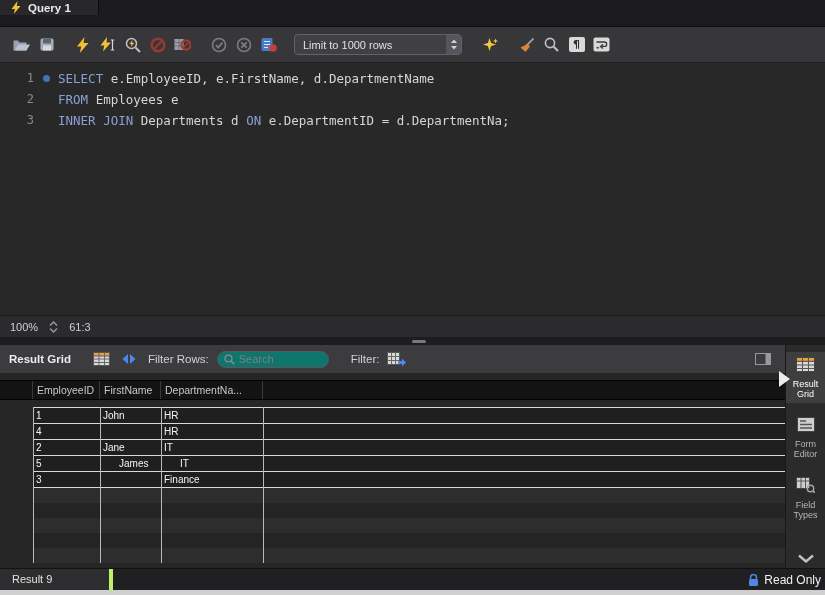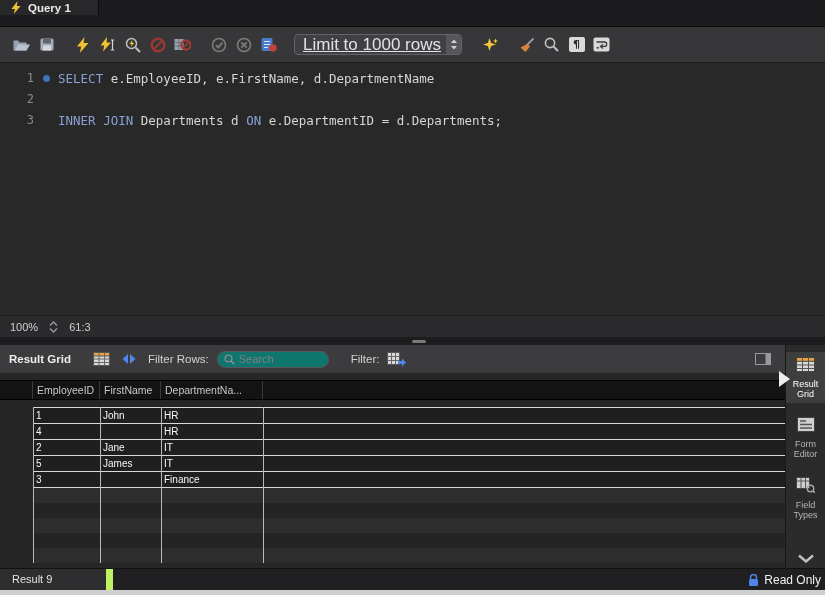--- a/index.html
+++ b/index.html
@@ -11,21 +11,21 @@
   .tabbar { position:absolute; top:0; left:0; right:0; height:27px; background:#1b1b1d; border-bottom:1px solid #0d0d0d; }
   .tab { position:absolute; left:0; top:0; width:99px; height:15px; background:#28282b; border-right:1px solid #0d0d0d; display:flex; align-items:center; gap:7px; padding-left:11px; }
   .tab-label { color:#e8e8e8; font-size:11.5px; font-weight:bold; }
 
   
   .toolbar { position:absolute; top:27px; left:0; right:0; height:36px; background:#37373a; border-bottom:1px solid #1f1f1f; display:flex; align-items:center; padding-left:9px; }
   .tbtn { display:flex; align-items:center; justify-content:center; width:25px; height:23px; }
   .tgap { width:11px; }
   .pilbox { width:16px; height:15px; background:#d9d9d9; border-radius:2px; color:#2b2b2b; font-weight:bold; font-size:11px; display:flex; align-items:center; justify-content:center; font-family:"DejaVu Sans", sans-serif; }
   .limit-select { height:21px; width:168px; background:#3f3f44; border:1px solid #626268; border-radius:4px; display:flex; align-items:center; margin:0 16px 0 13px; padding-left:8px; }
-  .limit-select .val { color:#e2e2e2; font-size:17px; flex:1; white-space:nowrap;text-decoration:underline; }
+  .limit-select .val { color:#e2e2e2; font-size:11px; flex:1; white-space:nowrap; }
   .limit-select .stepper { width:15px; height:19px; background:#55555c; border-radius:0 3px 3px 0; display:flex; align-items:center; justify-content:center; }
 
   
   .editor { position:absolute; top:63px; left:0; right:0; height:252px; background:#282828; font-family:"DejaVu Sans Mono", monospace; padding-top:5px; }
   .code-line { display:flex; height:21px; line-height:21px; font-size:12.5px; white-space:pre; }
   .lnum { width:34px; text-align:right; color:#8a8a8a; font-size:12px; }
   .bdot { width:24px; display:flex; align-items:center; justify-content:center; }
   .bdot .dot { width:7px; height:7px; border-radius:50%; background:#3e74b8; }
   .tok-kw { color:#8aa0d4; }
   .tok-pl { color:#d6d6d6; }
@@ -65,21 +65,21 @@
   .sidebar { position:absolute; top:345px; right:0; width:40px; height:223px; background:#2b2b2b; border-left:1px solid #191919; display:flex; flex-direction:column; align-items:center; padding-top:7px; gap:9px; }
   .side-item { width:40px; display:flex; flex-direction:column; align-items:center; gap:3px; padding:5px 0 4px; }
   .side-item.active { background:#3e3e3e; }
   .side-label { font-size:9px; line-height:10px; color:#b5b5b5; text-align:center; width:36px; }
   .side-item.active .side-label { color:#ffffff; }
   .side-chevron { margin-top:auto; margin-bottom:5px; display:flex; }
   .collapse-arrow { position:absolute; left:779px; top:371px; width:0; height:0; border-left:11px solid #ededed; border-top:8px solid transparent; border-bottom:8px solid transparent; }
 
   
   .bottombar { position:absolute; top:568px; left:0; right:0; height:22px; background:#202022; border-top:1px solid #121212; }
-  .result-tab { position:absolute; left:0; top:0; width:113px; height:22px; background:#2e2e30; border-right:7px solid #bef264; color:#e3e3e3; font-size:11px; line-height:21px; padding-left:12px; }
+  .result-tab { position:absolute; left:0; top:0; width:113px; height:22px; background:#2e2e30; border-right:4px solid #bef264; color:#e3e3e3; font-size:11px; line-height:21px; padding-left:12px; }
   .readonly { position:absolute; right:4px; top:0; height:22px; display:flex; align-items:center; gap:5px; color:#f0f0f0; font-size:12px; }
   .bottomstrip { position:absolute; top:590px; left:0; right:0; height:5px; background:#cfcfcf; }
 </style>
 </head>
 <body>
 
 <div class="window">
 
   <div class="tabbar">
     <div class="tab">
@@ -200,22 +200,22 @@
           <path d="M3.5 5 h8 a2.2 2.2 0 0 1 0 4.4 h-3" fill="none" stroke="#3a3a3a" stroke-width="1.3"></path>
           <path d="M10 7.2 L7.5 9.4 L10 11.6" fill="none" stroke="#3a3a3a" stroke-width="1.3"></path>
           <path d="M3.5 10.8 h2.5" stroke="#3a3a3a" stroke-width="1.3"></path>
         </svg>
     </span>
   </div>
 
   <div class="editor">
     <div>
         <div class="code-line"><span class="lnum">1</span><span class="bdot"><span class="dot"></span></span><span class="codetxt"><span class="tok-kw">SELECT</span><span class="tok-pl"> e.EmployeeID, e.FirstName, d.DepartmentName</span></span></div>
-        <div class="code-line"><span class="lnum">2</span><span class="bdot"></span></div>
-        <div class="code-line"><span class="lnum">3</span><span class="bdot"></span><span class="codetxt"><span class="tok-kw">INNER JOIN</span><span class="tok-pl"> Departments d </span><span class="tok-kw">ON</span><span class="tok-pl"> e.DepartmentID = d.Departments;</span></span></div>
+        <div class="code-line"><span class="lnum">2</span><span class="bdot"></span><span class="codetxt"><span class="tok-kw">FROM</span><span class="tok-pl"> Employees e</span></span></div>
+        <div class="code-line"><span class="lnum">3</span><span class="bdot"></span><span class="codetxt"><span class="tok-kw">INNER JOIN</span><span class="tok-pl"> Departments d </span><span class="tok-kw">ON</span><span class="tok-pl"> e.DepartmentID = d.DepartmentNa;</span></span></div>
       </div>
   </div>
 
   <div class="statusbar">
     <span>100%</span>
     <span style="display:flex;">
       <svg width="9" height="12" viewBox="0 0 9 12">
           <path d="M1 4.5 L4.5 1 L8 4.5" fill="none" stroke="#9a9aa0" stroke-width="1.4"></path>
           <path d="M1 7.5 L4.5 11 L8 7.5" fill="none" stroke="#9a9aa0" stroke-width="1.4"></path>
         </svg>
@@ -286,21 +286,21 @@
           <div class="dcell" style="width: 61px; margin-top: 27px;">Sara</div>
           <div class="dcell" style="width: 102px;">HR</div>
         </div>
         <div class="drow">
           <div class="dcell" style="width: 67px;">2</div>
           <div class="dcell" style="width: 61px;">Jane</div>
           <div class="dcell" style="width: 102px;">IT</div>
         </div>
         <div class="drow">
           <div class="dcell" style="width: 67px;">5</div>
-          <div class="dcell" style="width: 61px;">James</div>
+          <div class="dcell" style="width: 61px; margin-left: 16px;">James</div>
           <div class="dcell" style="width: 102px;">IT</div>
         </div>
         <div class="drow">
           <div class="dcell" style="width: 67px;">3</div>
           <div class="dcell" style="width: 61px; margin-top: 32px;">Mike</div>
           <div class="dcell" style="width: 102px;">Finance</div>
         </div>
         <div class="erow odd"></div>
         <div class="erow even"></div>
         <div class="erow odd"></div>

